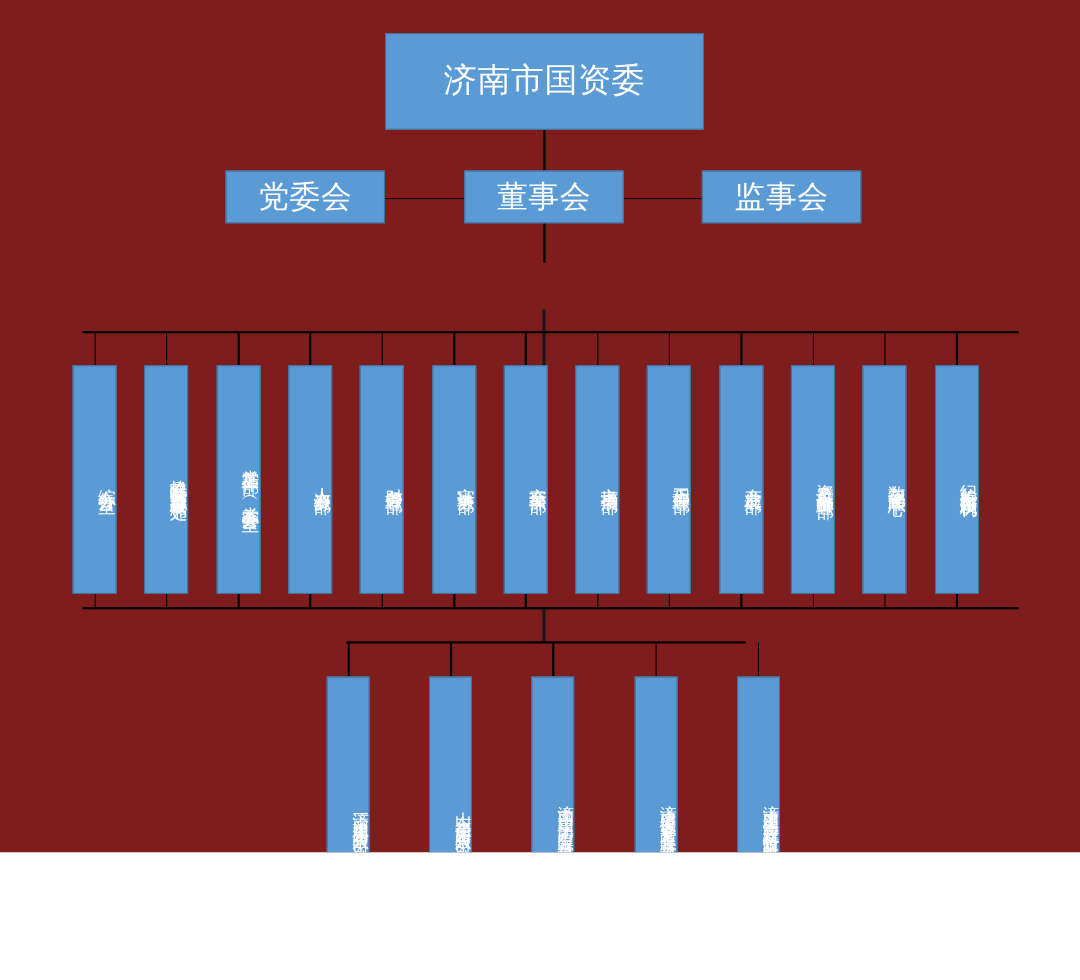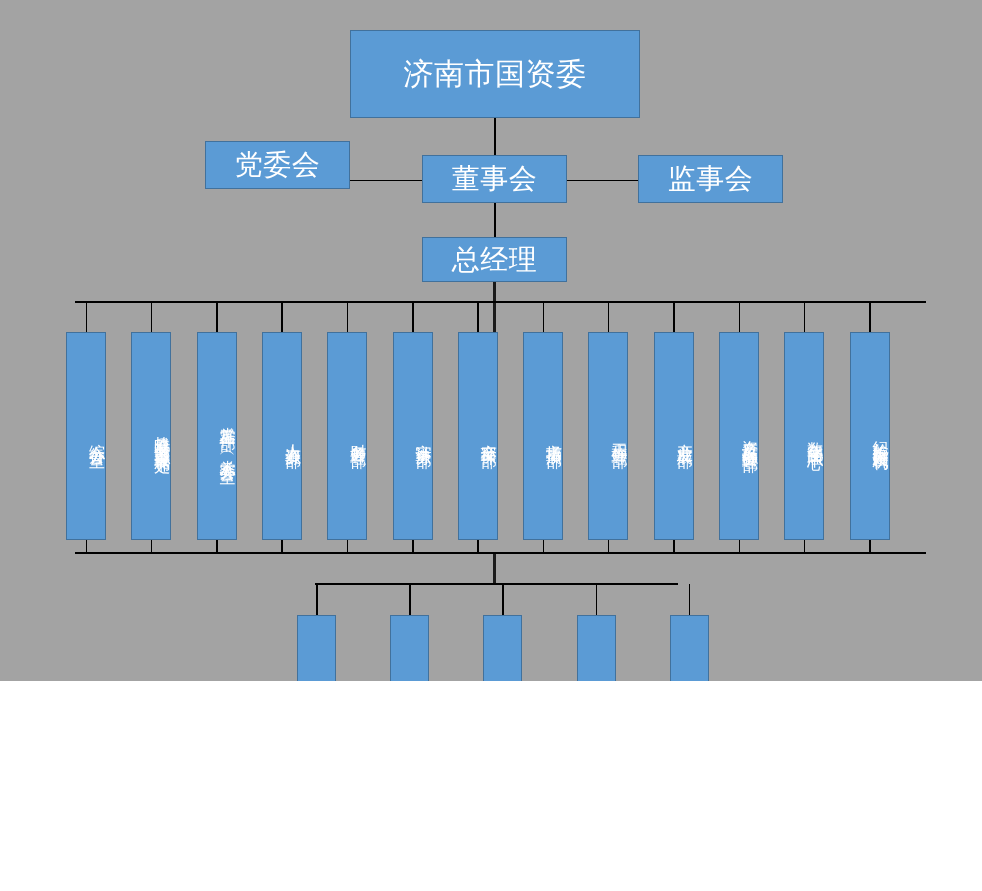--- a/index.html
+++ b/index.html
@@ -6,22 +6,22 @@
     margin: 0;
     padding: 0;
     background: #ffffff;
   }
   body {
     font-family: "DejaVu Sans", "Liberation Sans", sans-serif;
   }
   #chart-root {
     position: relative;
     width: 982px;
-    height: 681px;
-    background: #a3a3a3;
+    height: 775px;
+    background: #7f1d1d;
     overflow: hidden;
   }
   .node {
     position: absolute;
     box-sizing: border-box;
     background: #5B9BD5;
     border: 1px solid #41719C;
     color: #ffffff;
     display: flex;
     align-items: center;
@@ -116,27 +116,26 @@
       <div class="line" style="position: absolute; left: 409.2px; top: 584px; width: 1.5px; height: 31px;"></div>
       <div class="line" style="position: absolute; left: 502.4px; top: 584px; width: 1.5px; height: 31px;"></div>
       <div class="line" style="position: absolute; left: 595.6px; top: 584px; width: 1.5px; height: 31px;"></div>
       <div class="line" style="position: absolute; left: 688.8px; top: 584px; width: 1.5px; height: 31px;"></div>
     </div>
 
   <div class="node h big" style="left:350px; top:30px; width:290px; height:88px;">
     <span>济南市国资委</span>
   </div>
 
-  <div class="node h" style="left:205px; top:141px; width:145px; height:48px;">党委会</div>
+  <div class="node h" style="left:205px; top:155px; width:145px; height:48px;">党委会</div>
 
   <div class="node h" style="left:422px; top:155px; width:145px; height:48px;">董事会</div>
 
   <div class="node h" style="left:638px; top:155px; width:145px; height:48px;">监事会</div>
 
-  <div class="node h" style="left:422px; top:237px; width:145px; height:45px;">总经理</div>
 
   <div id="departments">
       <div class="node v" style="left: 66px; top: 332px; width: 40px; height: 208px;">综合办公室</div>
       <div class="node v" style="left: 131.3px; top: 332px; width: 40px; height: 208px;">战略发展部（董事会秘书处）</div>
       <div class="node v" style="left: 196.6px; top: 332px; width: 40px; height: 208px;">党群工作部 （党委办公室）</div>
       <div class="node v" style="left: 261.9px; top: 332px; width: 40px; height: 208px;">人力资源部</div>
       <div class="node v" style="left: 327.2px; top: 332px; width: 40px; height: 208px;">财务管理部</div>
       <div class="node v" style="left: 392.5px; top: 332px; width: 40px; height: 208px;">审计法务部</div>
       <div class="node v" style="left: 457.8px; top: 332px; width: 40px; height: 208px;">安全环保部</div>
       <div class="node v" style="left: 523.1px; top: 332px; width: 40px; height: 208px;">市场拓展部</div>

